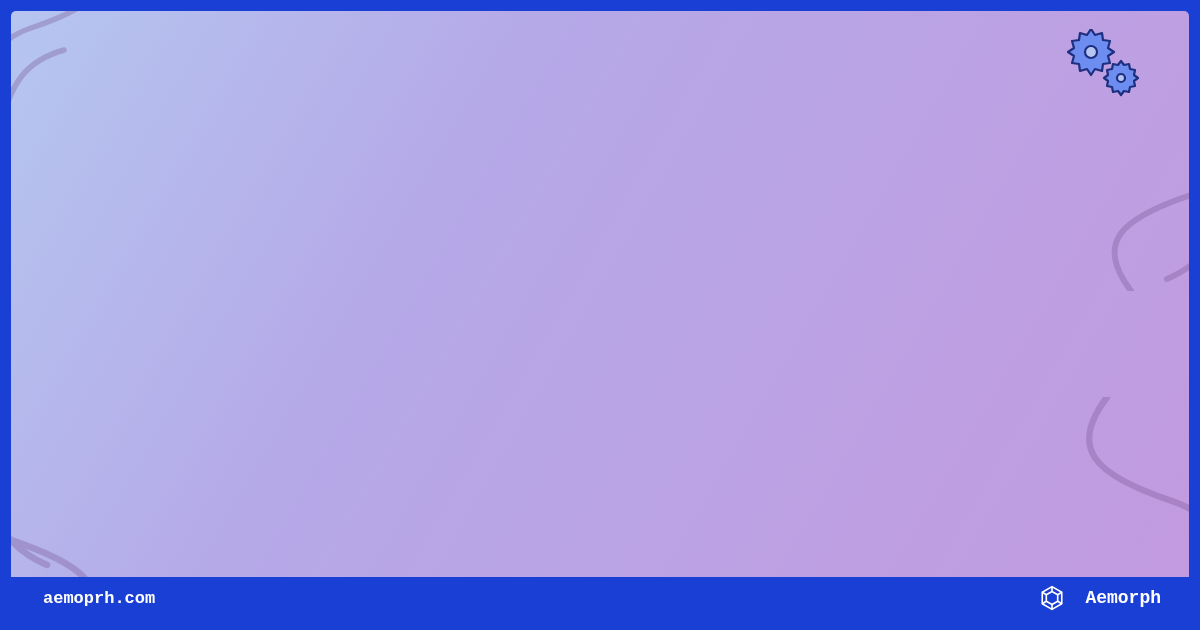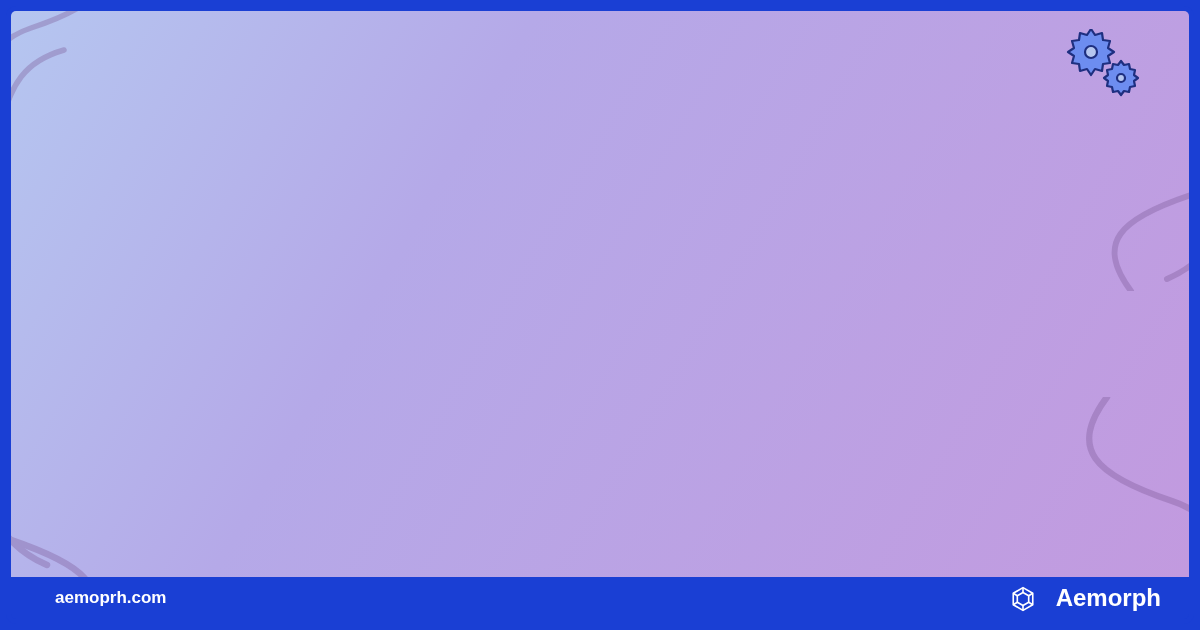--- a/index.html
+++ b/index.html
@@ -44,39 +44,39 @@
   }
   .gears {
     position: absolute;
     top: 18px;
     right: 46px;
     width: 80px;
     height: 70px;
   }
   .footer {
     position: absolute;
-    left: 16px; right: 0; bottom: 0;
+    left: 4px; right: 0; bottom: 0;
     height: 42px;
     background: #1a3fd4;
     display: flex;
     align-items: center;
     justify-content: space-between;
     padding: 0 28px;
     color: #fff;
-    font-family: Liberation Sans, sans-serif;
+    font-family: Liberation Mono, monospace;
   }
   .footer-left {
     font-size: 17px;
     font-weight: 600;
   }
   .footer-right {
     display: flex;
-    align-items: flex-end;
+    align-items: center;
     gap: 20px;
-    font-size: 24px;
+    font-size: 18px;
     font-weight: 600;
   }
   .logo-icon {
     width: 26px;
     height: 26px;
   }
 </style>
 </head>
 <body>
 

